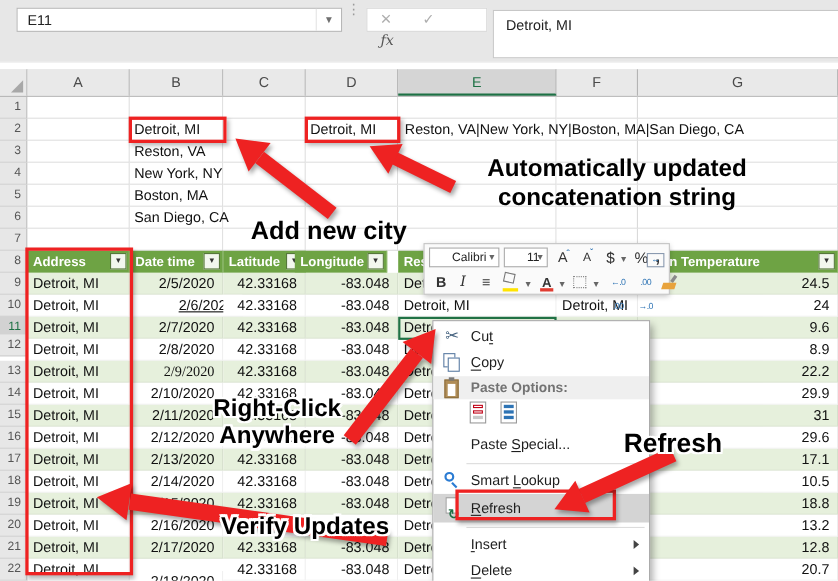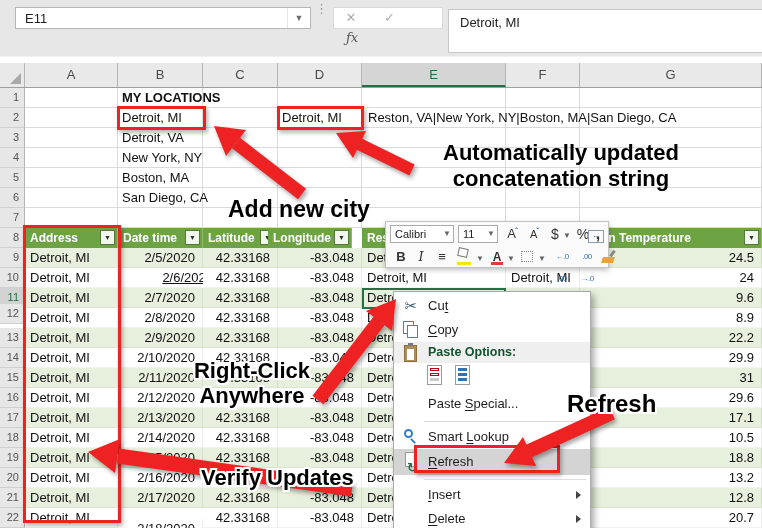--- a/index.html
+++ b/index.html
@@ -56,42 +56,42 @@
 
   
   .anno{position:absolute;font-weight:bold;color:#000;z-index:60;white-space:nowrap;}
   .outline{text-shadow:-2px -2px 0 #fff,2px -2px 0 #fff,-2px 2px 0 #fff,2px 2px 0 #fff,-2px 0 0 #fff,2px 0 0 #fff,0 -2px 0 #fff,0 2px 0 #fff;}
   svg.arrows{position:absolute;left:0;top:0;z-index:58;pointer-events:none;filter:drop-shadow(2px 3px 2px rgba(0,0,0,0.35));}
 
   
   .minitb{position:absolute;left:385px;top:221px;width:224px;height:47px;background:#fafafa;border:1px solid #c3c3c3;
           box-sizing:border-box;z-index:40;box-shadow:0 2px 5px rgba(0,0,0,0.25);font-size:12px;color:#333;}
   .mtrow{position:absolute;left:0;width:100%;height:23px;}
-  .mt-box{position:absolute;height:18px;top:2px;background:#fff;border:1px solid #ababab;box-sizing:border-box;line-height:16px;padding-left:4px;font-size:11px;color:#222;}
+  .mt-box{position:absolute;height:18px;top:2px;background:#fff;border:1px solid #ababab;box-sizing:border-box;line-height:16px;padding-left:20px;font-size:11px;color:#222;}
   .mt-box .mta{position:absolute;right:2px;top:0;font-size:8px;color:#666;line-height:16px;}
   .mtbtn{position:absolute;top:0;height:22px;line-height:22px;text-align:center;color:#333;}
   .caret{color:#2e74b5;font-size:8px;position:relative;top:-5px;left:-1px;font-weight:bold;}
   .mt-ddar{font-size:8px;color:#666;}
   .yellowbar{position:absolute;left:2px;bottom:3px;width:14px;height:3px;background:#ffe400;}
   .redbar{position:absolute;left:3px;bottom:3px;width:12px;height:3px;background:#e03c31;}
   .borderico{position:absolute;top:5px;left:2px;width:12px;height:11px;border:1px dotted #8a8a8a;box-sizing:border-box;}
   .brush{position:absolute;top:4px;left:3px;width:13px;height:13px;}
   .brush .head{position:absolute;left:0;bottom:0;width:12px;height:6px;background:#e8a33d;transform:skewX(-18deg);}
   .brush .stick{position:absolute;right:1px;top:0;width:3px;height:7px;background:#8a8a8a;transform:rotate(35deg);}
   .decdec{font-size:8px;color:#2e74b5;letter-spacing:-0.5px;}
 
   
   .ctxmenu{position:absolute;left:393px;top:291px;width:198px;height:260px;background:#fff;border:1px solid #ababab;
            box-sizing:border-box;z-index:50;box-shadow:3px 4px 7px rgba(0,0,0,0.35);padding-top:2px;}
   .mi{position:relative;height:24px;line-height:24px;font-size:13px;color:#1e1e1e;padding-left:34px;}
   .mi.hl{background:#d4d4d4;}
   .mi .ico{position:absolute;left:7px;top:2px;width:20px;height:20px;}
   .mi .sub{position:absolute;right:9px;top:8px;width:0;height:0;border-top:4px solid transparent;border-bottom:4px solid transparent;border-left:5px solid #444;}
   .mi u{text-underline-offset:2px;}
-  .msec{height:21px;line-height:21px;font-size:12.5px;font-weight:bold;color:#14532d;background:#efefef;position:relative;padding-left:34px;}
+  .msec{height:21px;line-height:21px;font-size:12.5px;font-weight:bold;color:#737373;background:#efefef;position:relative;padding-left:34px;}
   .msec .ico{position:absolute;left:7px;top:2px;width:20px;height:20px;}
   .msep{height:8px;position:relative;}
   .msep div{position:absolute;left:30px;right:4px;top:4px;border-top:1px solid #dcdcdc;}
   .picons{height:28px;position:relative;}
   .pico{position:absolute;top:2px;width:22px;height:24px;}
   .pico .page{position:absolute;left:3px;top:0;width:15px;height:20px;background:#fff;border:1px solid #9a9a9a;box-sizing:border-box;}
   .pico .bar{position:absolute;left:6px;width:9px;height:3px;box-sizing:border-box;}
   .scissors{color:#44617e;font-size:15px;line-height:20px;text-align:center;display:block;}
   .copyico .r1,.copyico .r2{position:absolute;width:11px;height:13px;background:#fff;border:1px solid #5b7ca3;box-sizing:border-box;}
   .copyico .r1{left:2px;top:1px;} .copyico .r2{left:6px;top:5px;}
@@ -239,21 +239,21 @@
       <div class="trow-cell band al" style="left: 506px; top: 288px; width: 74px;">Detroit, MI</div>
       <div class="trow-cell band ar" style="left: 580px; top: 288px; width: 182px;">9.6</div>
       <div class="trow-cell noband al" style="left: 25px; top: 308px; width: 93px;">Detroit, MI</div>
       <div class="trow-cell noband ar" style="left: 118px; top: 308px; width: 85px;">2/8/2020</div>
       <div class="trow-cell noband ar" style="left: 203px; top: 308px; width: 75px;">42.33168</div>
       <div class="trow-cell noband ar" style="left: 278px; top: 308px; width: 84px;">-83.048</div>
       <div class="trow-cell noband al" style="left: 362px; top: 308px; width: 144px;">Detroit, MI</div>
       <div class="trow-cell noband al" style="left: 506px; top: 308px; width: 74px;">Detroit, MI</div>
       <div class="trow-cell noband ar" style="left: 580px; top: 308px; width: 182px;">8.9</div>
       <div class="trow-cell band al" style="left: 25px; top: 328px; width: 93px;">Detroit, MI</div>
-      <div class="trow-cell band ar" style="left: 118px; top: 328px; width: 85px;">2/9/2020</div>
+      <div class="trow-cell band ar" style="left: 118px; top: 328px; width: 85px; font-family: Liberation Serif, serif;">2/9/2020</div>
       <div class="trow-cell band ar" style="left: 203px; top: 328px; width: 75px;">42.33168</div>
       <div class="trow-cell band ar" style="left: 278px; top: 328px; width: 84px;">-83.048</div>
       <div class="trow-cell band al" style="left: 362px; top: 328px; width: 144px;">Detroit, MI</div>
       <div class="trow-cell band al" style="left: 506px; top: 328px; width: 74px;">Detroit, MI</div>
       <div class="trow-cell band ar" style="left: 580px; top: 328px; width: 182px;">22.2</div>
       <div class="trow-cell noband al" style="left: 25px; top: 348px; width: 93px;">Detroit, MI</div>
       <div class="trow-cell noband ar" style="left: 118px; top: 348px; width: 85px;">2/10/2020</div>
       <div class="trow-cell noband ar" style="left: 203px; top: 348px; width: 75px;">42.33168</div>
       <div class="trow-cell noband ar" style="left: 278px; top: 348px; width: 84px;">-83.048</div>
       <div class="trow-cell noband al" style="left: 362px; top: 348px; width: 144px;">Detroit, MI</div>
@@ -310,24 +310,23 @@
       <div class="trow-cell band ar" style="left: 580px; top: 488px; width: 182px;">12.8</div>
       <div class="trow-cell noband al" style="left: 25px; top: 508px; width: 93px;">Detroit, MI</div>
       <div class="trow-cell noband ar" style="left: 118px; top: 508px; width: 85px; margin-top: 11px;">2/18/2020</div>
       <div class="trow-cell noband ar" style="left: 203px; top: 508px; width: 75px;">42.33168</div>
       <div class="trow-cell noband ar" style="left: 278px; top: 508px; width: 84px;">-83.048</div>
       <div class="trow-cell noband al" style="left: 362px; top: 508px; width: 144px;">Detroit, MI</div>
       <div class="trow-cell noband al" style="left: 506px; top: 508px; width: 74px;">Detroit, MI</div>
       <div class="trow-cell noband ar" style="left: 580px; top: 508px; width: 182px;">20.7</div>
     </div>
 
-  <div class="celltext bold" style="left:122px;top:88px;">MY LOCATIONS</div>
   <div id="loc-items">
       <div class="celltext" style="left: 122px; top: 108px;">Detroit, MI</div>
-      <div class="celltext" style="left: 122px; top: 128px;">Detroit, VA</div>
+      <div class="celltext" style="left: 122px; top: 128px;">Reston, VA</div>
       <div class="celltext" style="left: 122px; top: 148px;">New York, NY</div>
       <div class="celltext" style="left: 122px; top: 168px;">Boston, MA</div>
       <div class="celltext" style="left: 122px; top: 188px;">San Diego, CA</div>
     </div>
   <div class="celltext" style="left:282px;top:108px;">Detroit, MI</div>
   <div class="celltext" style="left:368px;top:108px;">Reston, VA|New York, NY|Boston, MA|San Diego, CA</div>
 
   <div class="selcell" style="left:362px;top:288px;width:144px;height:21px;"></div>
 
   <div class="redbox" style="left:117px;top:106px;width:89px;height:24px;"></div>

